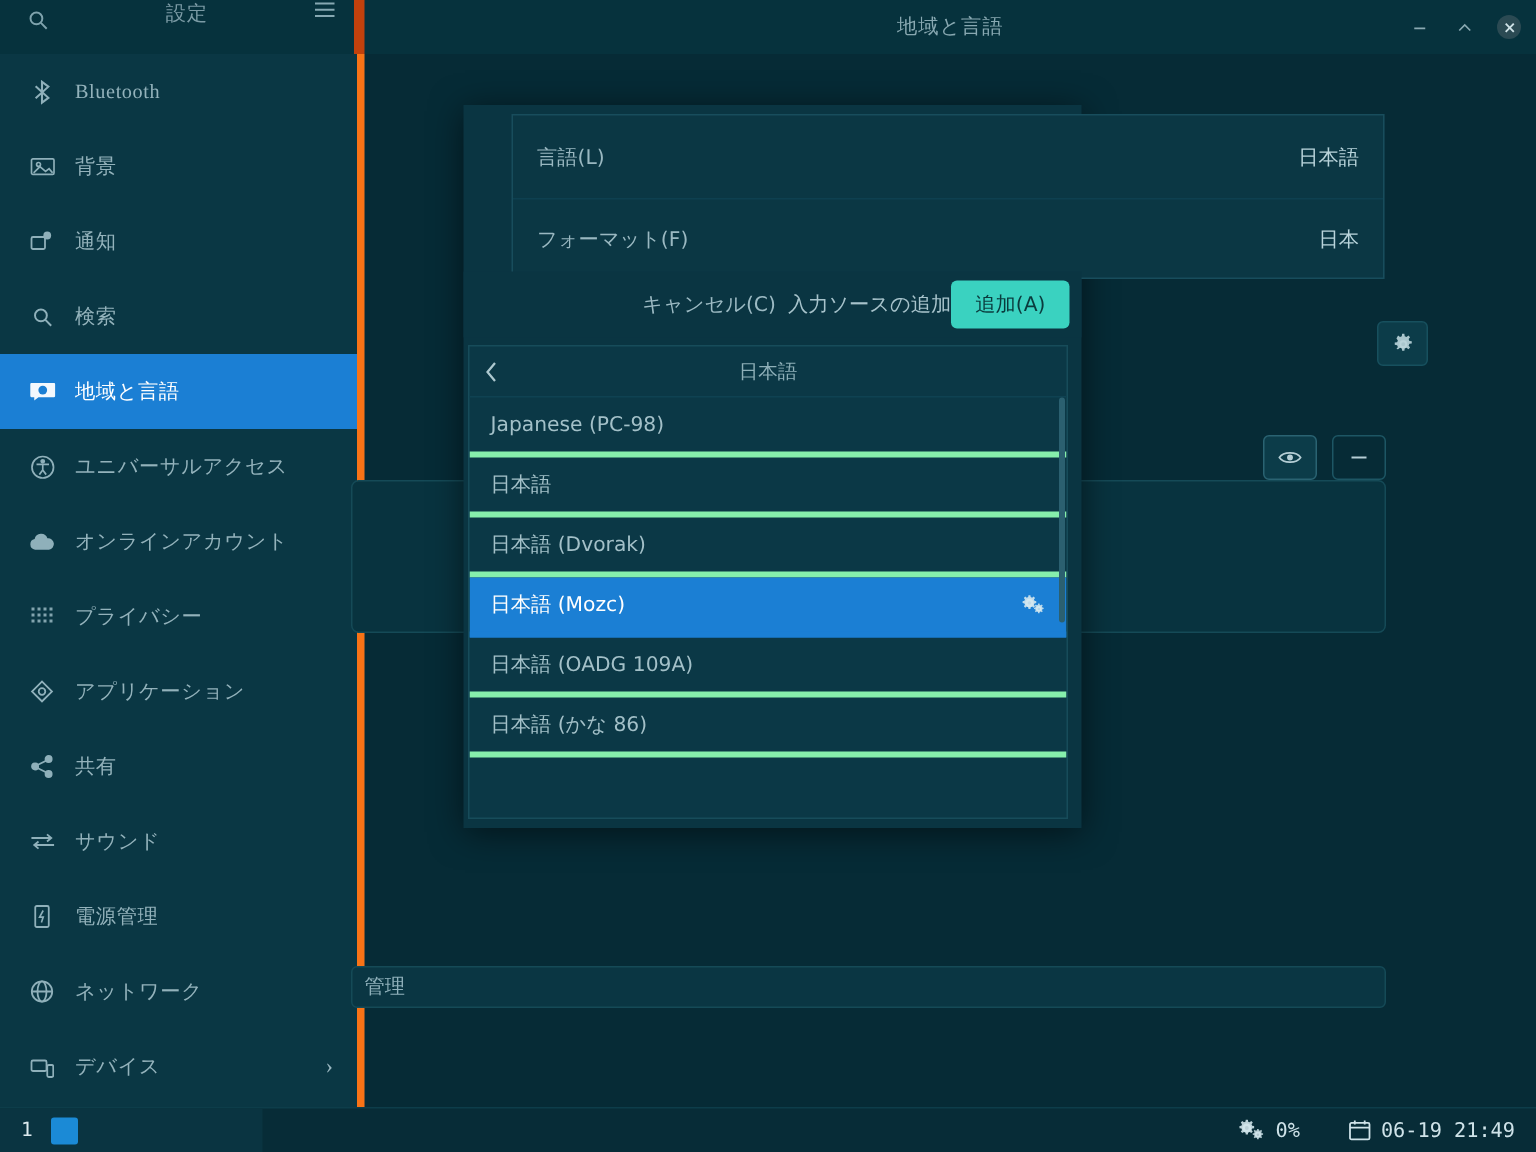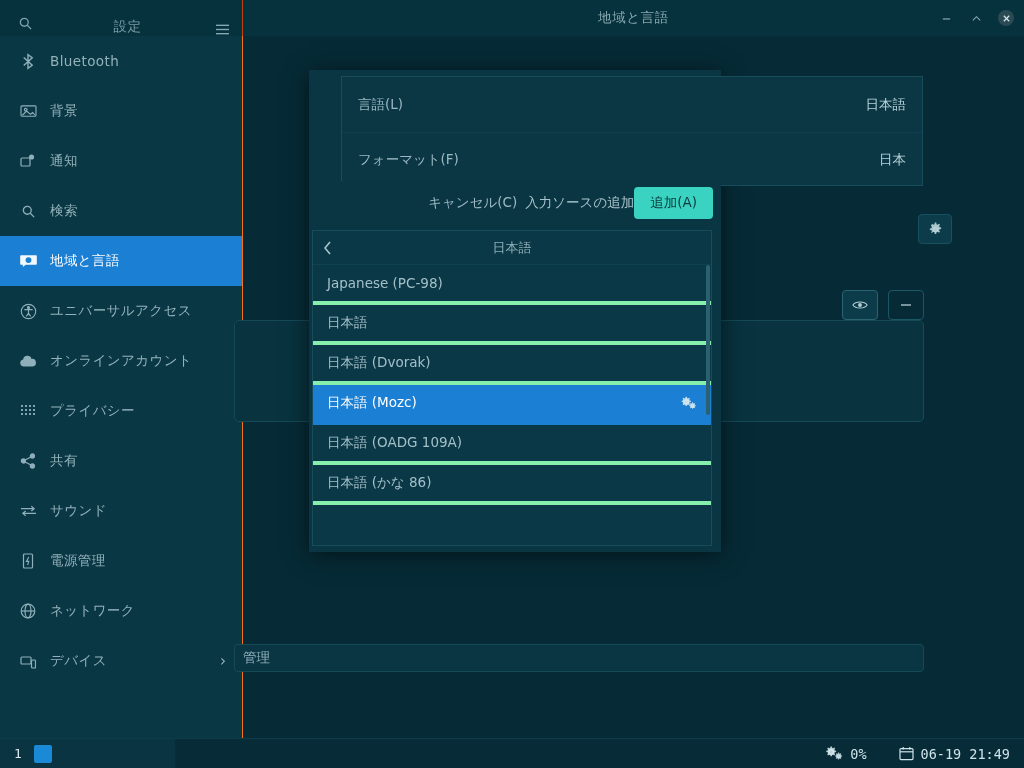--- a/index.html
+++ b/index.html
@@ -10,22 +10,22 @@
     overflow: hidden;
   }
   #screen { position: relative; width: 1024px; height: 768px; background: #062b36; }
 
   
   .titlebar {
     position: absolute; left: 0; top: 0; width: 1024px; height: 36px;
     background: #06323d; display: flex; align-items: center;
   }
   .tb-left {
-    width: 243px; height: 36px; display: flex; align-items: flex-end;
-    background: #06323d; border-right: 1px solid #c2410c; position: relative;
+    width: 243px; height: 36px; display: flex; align-items: flex-start;
+    background: #06323d; border-right: 7px solid #c2410c; position: relative;
   }
   .tb-icon-btn {
     width: 30px; height: 26px; margin-left: 10px;
     display: flex; align-items: center; justify-content: center;
     border-radius: 3px; color: #7fa3ad;
   }
   .tb-title-left {
     flex: 1; text-align: center; color: #7b9ba5; font-size: 13.5px; letter-spacing: .5px;
   }
   .tb-hamburger { margin-right: 12px; color: #86a8b2; font-size: 15px; }
@@ -34,21 +34,21 @@
     position: relative;
   }
   .tb-title-main { color: #88a8b1; font-size: 13.5px; letter-spacing: .6px; }
   .wbtns { position: absolute; right: 10px; top: 0; height: 36px; display: flex; align-items: center; gap: 14px; }
   .wbtn { color: #8aa9b2; font-size: 13px; width: 16px; height: 16px; display: flex; align-items: center; justify-content: center; }
   .wbtn.close { background: #2b4a53; border-radius: 50%; color: #cfe2e7; font-size: 11px; }
 
   
   .sidebar {
     position: absolute; left: 0; top: 36px; width: 243px; height: 702px;
-    background: #0a3744; border-right: 1px solid #f97316; overflow: hidden;
+    background: #0a3744; border-right: 5px solid #f97316; overflow: hidden; font-family: Liberation Serif, serif;
   }
   .side-item {
     height: 50px; display: flex; align-items: center; padding-left: 16px;
     color: #93b2bb; font-size: 13.5px; position: relative;
   }
   .side-item .ico {
     width: 24px; height: 20px; margin-right: 10px; display: flex;
     align-items: center; justify-content: center; color: #8fb0ba; flex: none;
   }
   .side-item.selected { background: #1b7fd4; color: #ffffff; }
@@ -280,20 +280,29 @@
             <rect x="1" y="9" width="2" height="2"></rect>
               <rect x="5" y="9" width="2" height="2"></rect>
               <rect x="9" y="9" width="2" height="2"></rect>
               <rect x="13" y="9" width="2" height="2"></rect>
           </g>
         </svg>
       </span>
       <span class="side-label">プライバシー</span>
     </div>
 
+    <div class="side-item">
+      <span class="ico">
+        <svg width="16" height="16" viewBox="0 0 16 16" stroke="currentColor" stroke-width="1.2" fill="none">
+          <rect x="8" y="1.3" width="9.4" height="9.4" transform="rotate(45 8 1.3)"></rect>
+            <circle cx="8" cy="8" r="2.2"></circle>
+        </svg>
+      </span>
+      <span class="side-label">アプリケーション</span>
+    </div>
 
     <div class="side-item">
       <span class="ico">
         <svg width="16" height="16" viewBox="0 0 16 16" stroke="currentColor" stroke-width="1.3" fill="currentColor">
           <circle cx="12.4" cy="3" r="2"></circle>
             <circle cx="3.4" cy="8" r="2"></circle>
             <circle cx="12.4" cy="13" r="2"></circle>
           <line x1="5" y1="7" x2="11" y2="4" stroke-width="1.2"></line>
             <line x1="5" y1="9" x2="11" y2="12" stroke-width="1.2"></line>
         </svg>

